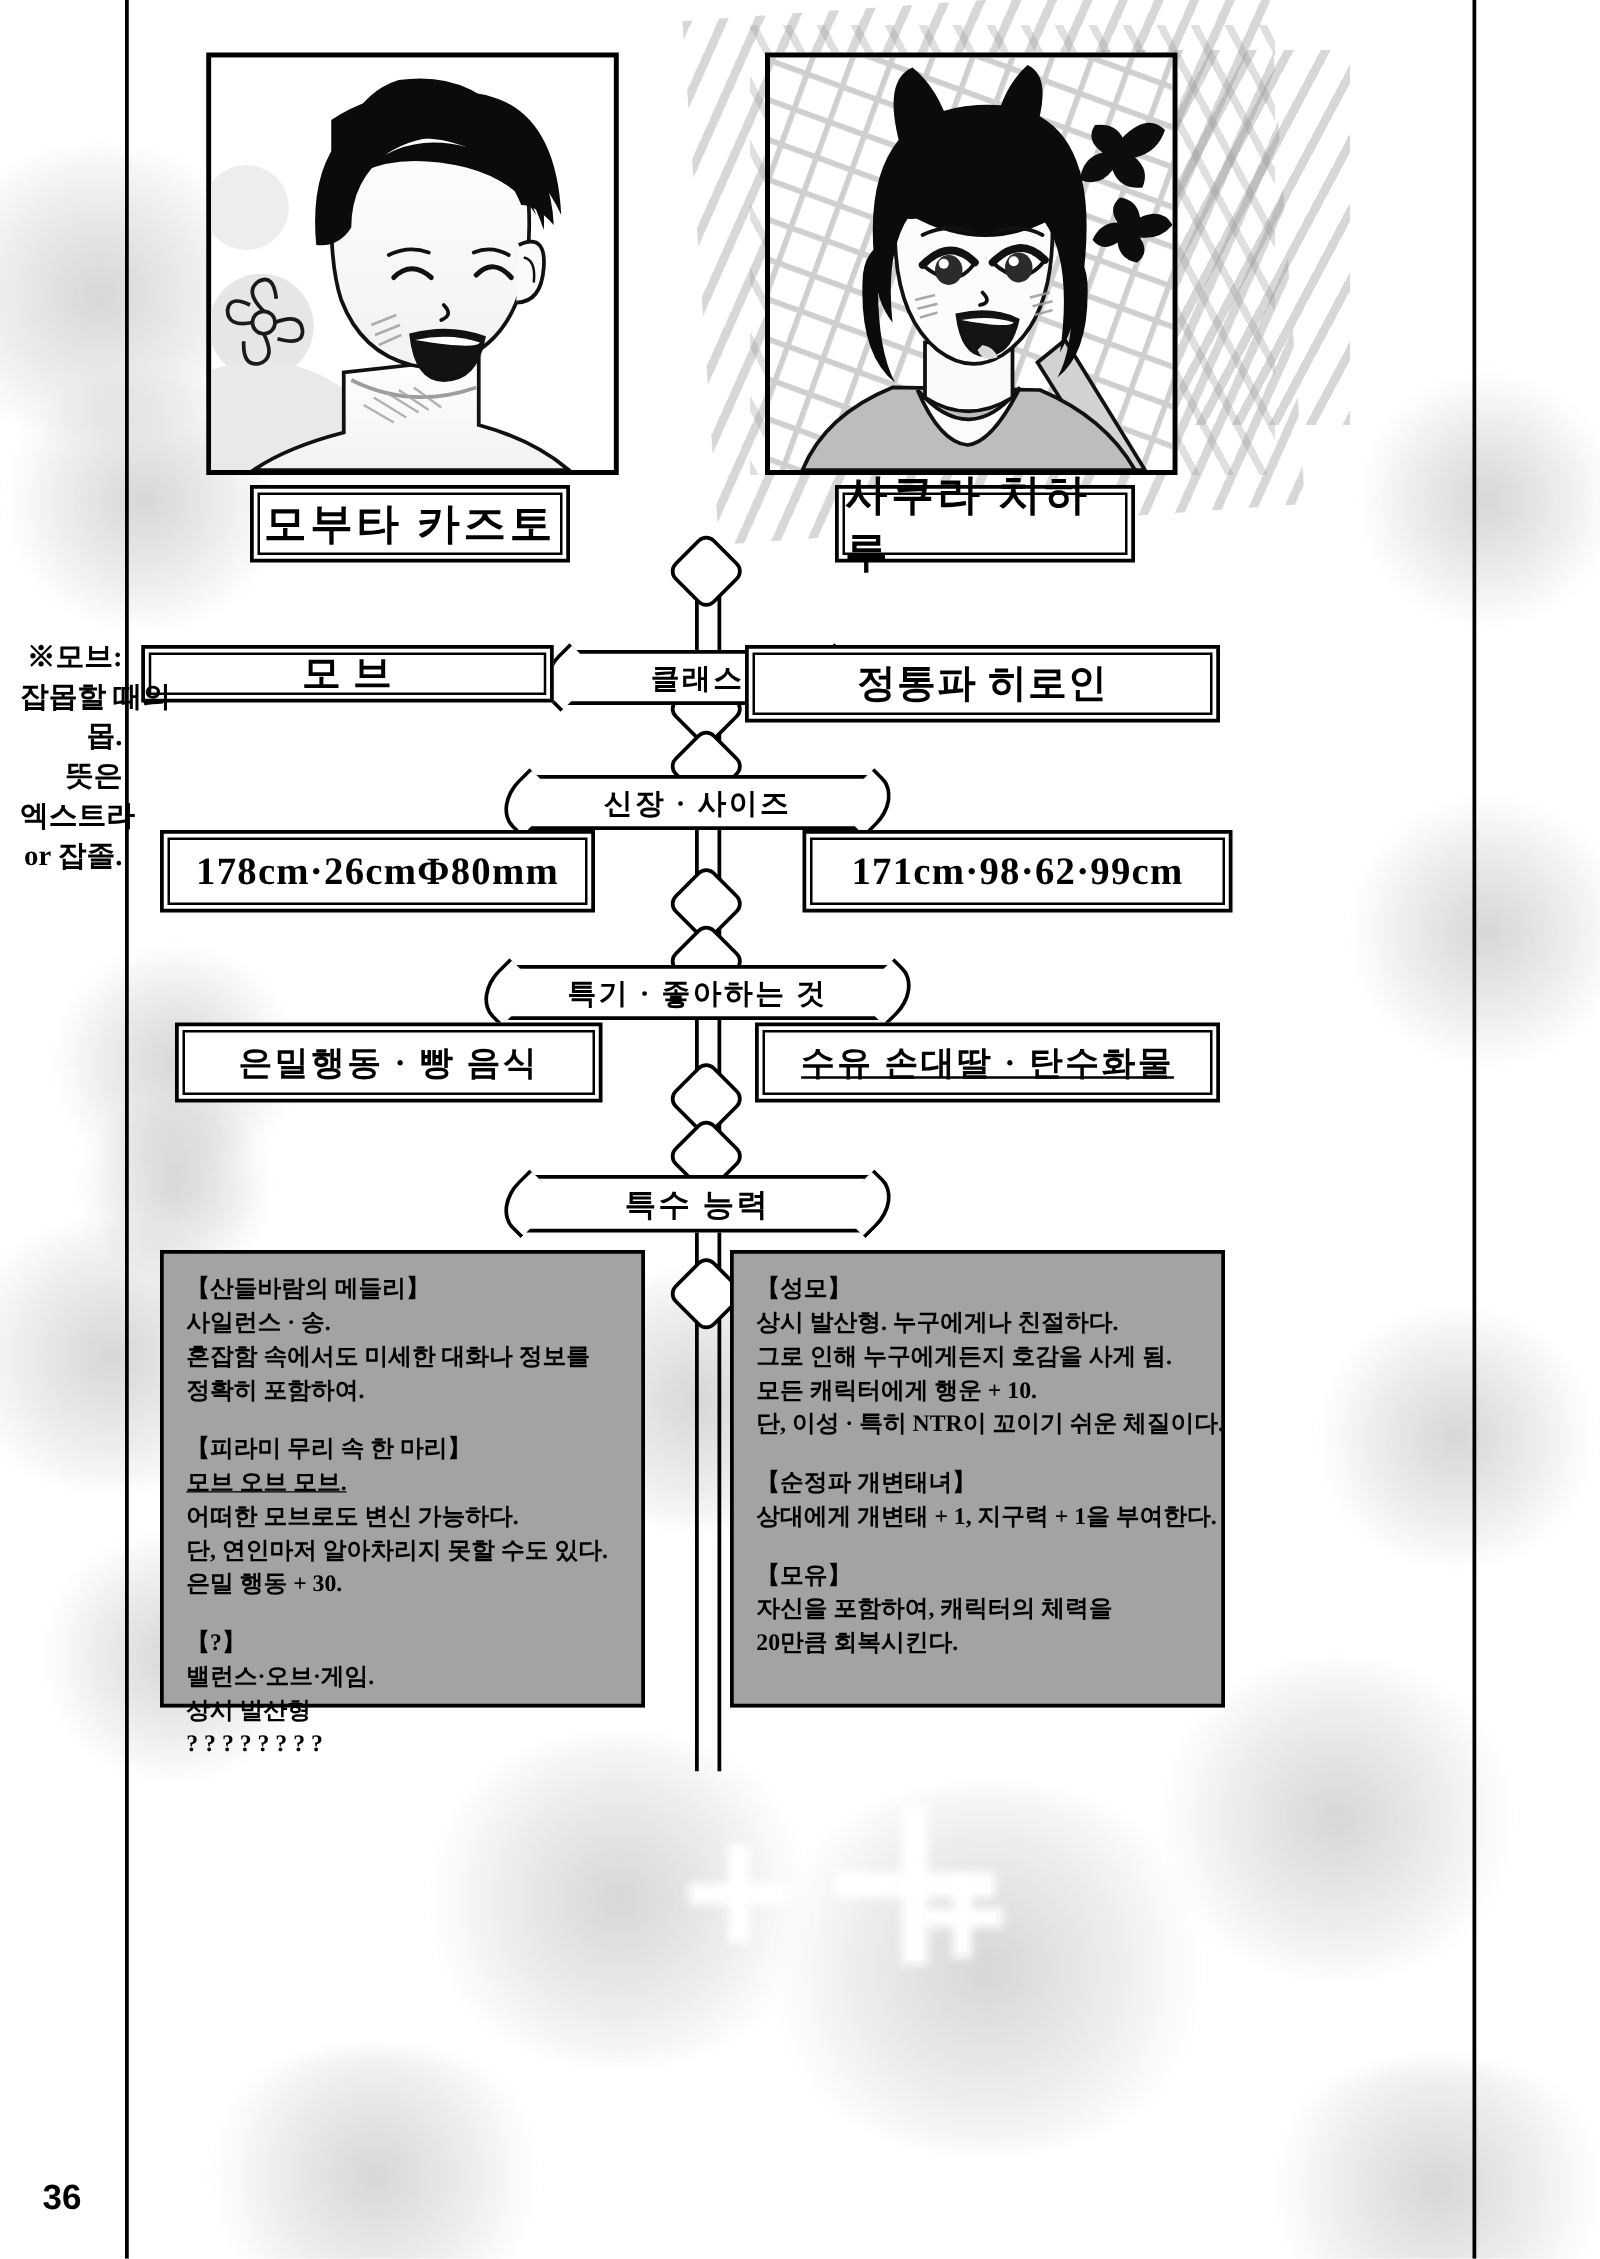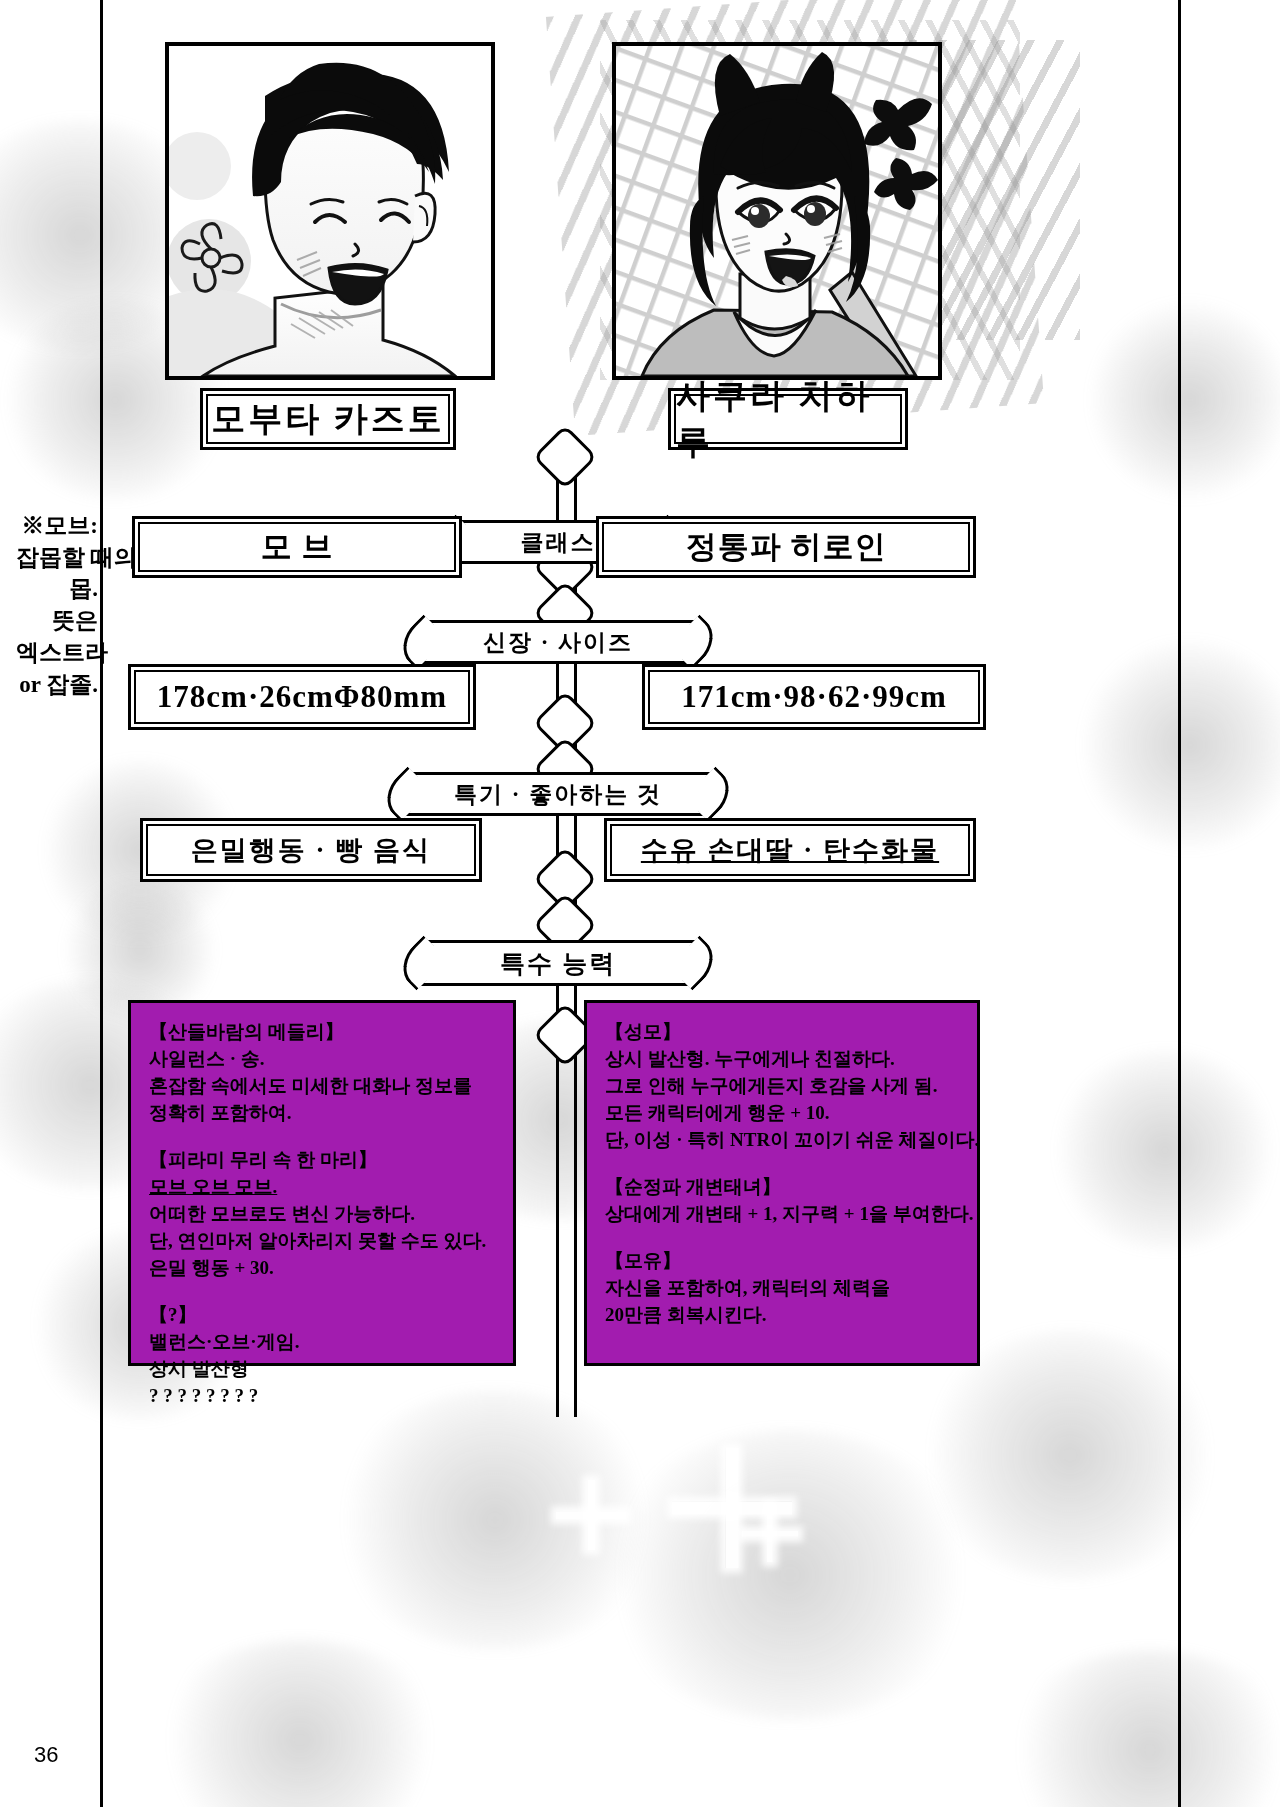--- a/index.html
+++ b/index.html
@@ -81,40 +81,40 @@
   }
   .valbox .inner{
     border:2px solid #000;width:100%;height:100%;box-sizing:border-box;
     display:flex;align-items:center;justify-content:center;
     font-size:31px;font-weight:700;letter-spacing:1px;color:#000;white-space:nowrap;
   }
   .valbox.small .inner{font-size:27px;letter-spacing:2px;}
 
   
   .abilbox{
-    position:absolute;border:3px solid #000;background:#a21caf;box-sizing:border-box;
+    position:absolute;border:3px solid #000;background:#a3a3a3;box-sizing:border-box;
     padding:16px 14px 14px 18px;
   }
   .abilgroup{margin-bottom:20px;}
   .abilgroup:last-child{margin-bottom:0;}
   .abilline{
     font-size:19px;font-weight:700;line-height:1.42;color:#000;white-space:nowrap;
   }
   .abilline.u{text-decoration:underline;}
 
   
   .sidenote{
     position:absolute;text-align:right;font-size:23px;font-weight:700;
     line-height:1.38;color:#000;
   }
   .sidenote div{white-space:nowrap;}
 
   
   .pagenum{
-    position:absolute;font-size:22px;font-weight:400;color:#000;
+    position:absolute;font-size:28px;font-weight:700;color:#000;
     font-family:"Liberation Sans",sans-serif;
   }
 
   
   .diamond{
     position:absolute;width:46px;height:46px;background:#fff;border:3px solid #000;
     transform:rotate(45deg);box-sizing:border-box;border-radius:10px;
   }
 </style>
 </head>
@@ -300,21 +300,21 @@
   <div class="diamond" style="left:542px;top:856px;"></div>
   <div class="diamond" style="left:542px;top:902px;"></div>
   <div class="diamond" style="left:542px;top:1012px;"></div>
 
   <div class="banner" style="left:452px;top:472px;width:212px;margin-top:48px;">
     <span class="tip l"></span>
     <span class="tip r"></span>
     <span>클래스</span>
   </div>
 
-  <div class="valbox" style="left:132px;top:516px;width:330px;height:62px;">
+  <div class="valbox" style="left:113px;top:516px;width:330px;height:46px;">
     <div class="inner">모 브</div>
   </div>
   <div class="valbox" style="left:596px;top:516px;width:380px;height:62px;">
     <div class="inner">정통파 히로인</div>
   </div>
 
   <div class="banner" style="left:420px;top:620px;width:276px;">
     <span class="tip l"></span>
     <span class="tip r"></span>
     <span>신장 · 사이즈</span>

